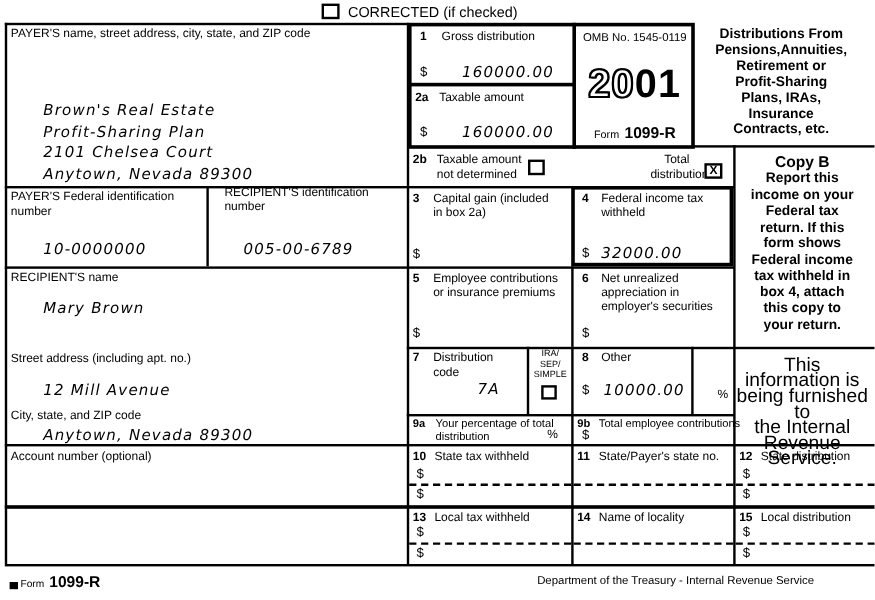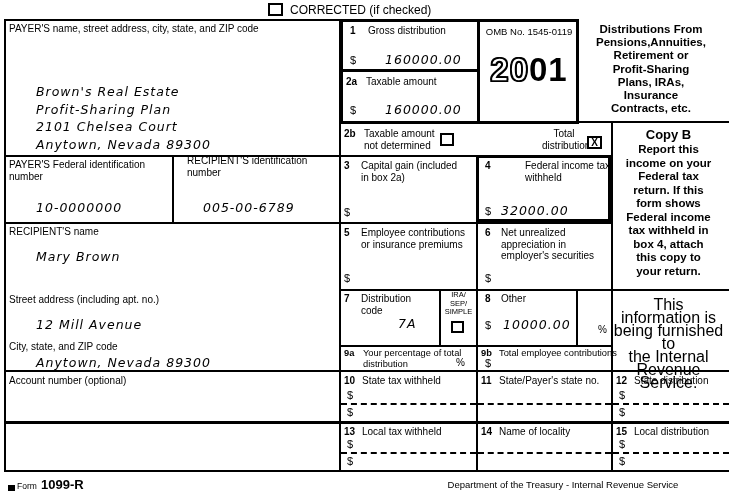--- a/index.html
+++ b/index.html
@@ -92,20 +92,21 @@
   <div class="dol" style="left:350px;top:54px;">$</div>
   <div class="hw" style="left:385px;top:52px;">160000.00</div>
 
   <div class="num" style="left:346px;top:76px;">2a</div>
   <div class="lbl" style="left:366px;top:76px;">Taxable amount</div>
   <div class="dol" style="left:350px;top:104px;">$</div>
   <div class="hw" style="left:385px;top:102px;">160000.00</div>
 
   <div class="abs ctr" style="left:481px;top:26px;width:96px;font-size:9.5px;">OMB No. 1545-0119</div>
   <div class="abs ctr" style="left:481px;top:53px;width:96px;"><span class="yr yr-o">20</span><span class="yr">01</span></div>
+  <div class="abs ctr" style="left:481px;top:102px;width:96px;"><span style="font-size:9px;">Form</span> <span style="font-size:13px;font-weight:bold;">1099-R</span></div>
 
   <div class="title-block rt pre" style="left:577px;top:23px;width:148px;">Distributions From
 Pensions,Annuities,
 Retirement or
 Profit-Sharing
 Plans, IRAs,
 Insurance
 Contracts, etc.</div>
 
   <div class="num" style="left:344px;top:128px;">2b</div>
@@ -134,21 +135,21 @@
 the Internal
 Revenue Service.</div>
 
   <div class="num" style="left:344px;top:160px;">3</div>
   <div class="lbl pre" style="left:361px;top:160px;">Capital gain (included
 in box 2a)</div>
   <div class="dol" style="left:344px;top:206px;">$</div>
   <div class="hw" style="left:360px;top:203px;"></div>
 
   <div class="num" style="left:485px;top:160px;">4</div>
-  <div class="lbl pre" style="left:501px;top:160px;margin-left:24px;">Federal income tax
+  <div class="lbl pre" style="left:501px;top:160px;">Federal income tax
 withheld</div>
   <div class="dol" style="left:485px;top:205px;">$</div>
   <div class="hw" style="left:501px;top:203px;">32000.00</div>
 
   <div class="num" style="left:344px;top:227px;">5</div>
   <div class="lbl pre" style="left:361px;top:227px;">Employee contributions
 or insurance premiums</div>
   <div class="dol" style="left:344px;top:272px;">$</div>
   <div class="hw" style="left:360px;top:269px;"></div>
 

